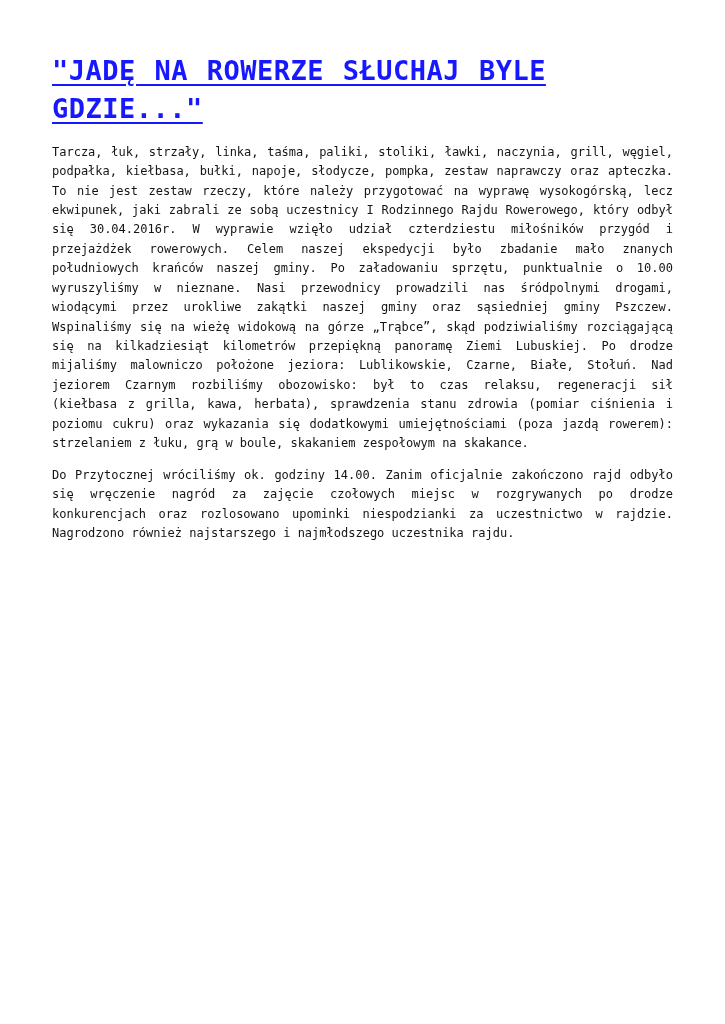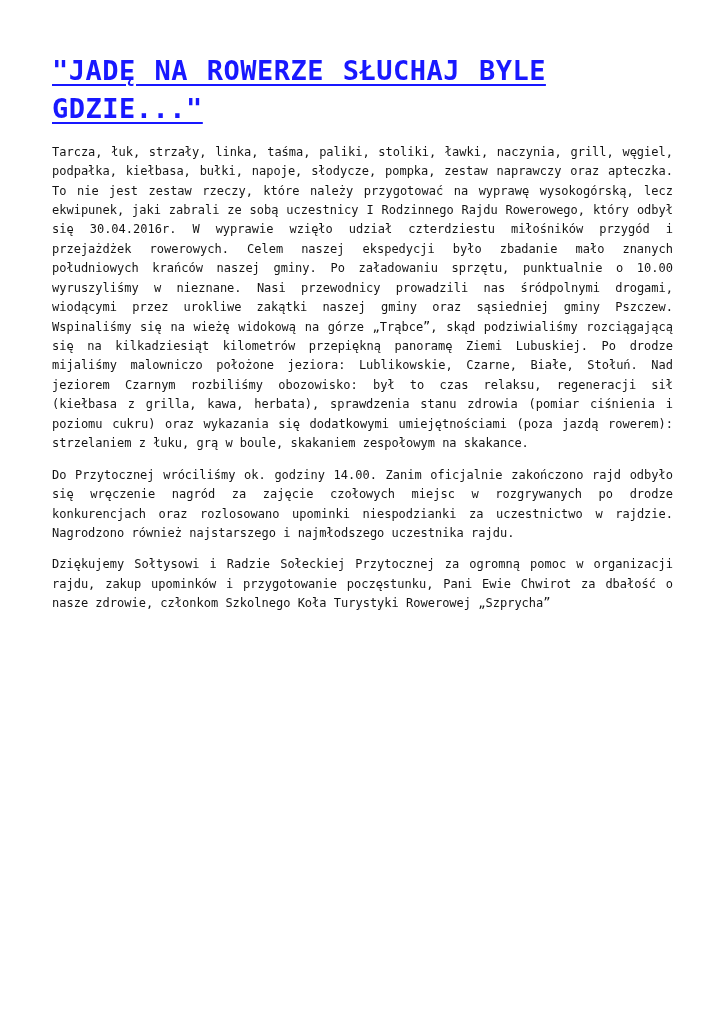--- a/index.html
+++ b/index.html
@@ -49,15 +49,14 @@
   }
 </style>
 </head>
 <body>
 
 <div class="page">
   <h1 class="doc-title">"JADĘ NA ROWERZE SŁUCHAJ BYLE GDZIE..."</h1>
   <div class="body-text">
     <p>Tarcza, łuk, strzały, linka, taśma, paliki, stoliki, ławki, naczynia, grill, węgiel, podpałka, kiełbasa, bułki, napoje, słodycze, pompka, zestaw naprawczy oraz apteczka. To nie jest zestaw rzeczy, które należy przygotować na  wyprawę wysokogórską, lecz ekwipunek, jaki zabrali ze sobą uczestnicy I Rodzinnego Rajdu Rowerowego, który odbył się 30.04.2016r. W wyprawie wzięło udział czterdziestu miłośników przygód i przejażdżek rowerowych. Celem naszej ekspedycji było zbadanie mało znanych południowych krańców naszej gminy. Po załadowaniu sprzętu, punktualnie o 10.00 wyruszyliśmy w nieznane. Nasi przewodnicy prowadzili nas śródpolnymi drogami, wiodącymi przez  urokliwe zakątki naszej gminy oraz sąsiedniej gminy Pszczew. Wspinaliśmy się na wieżę widokową na górze „Trąbce”, skąd podziwialiśmy rozciągającą się na kilkadziesiąt kilometrów przepiękną panoramę Ziemi Lubuskiej. Po drodze mijaliśmy malowniczo położone jeziora: Lublikowskie, Czarne, Białe, Stołuń. Nad jeziorem Czarnym rozbiliśmy obozowisko: był to czas relaksu, regeneracji sił (kiełbasa z grilla, kawa, herbata), sprawdzenia stanu zdrowia (pomiar ciśnienia i poziomu cukru) oraz  wykazania się dodatkowymi umiejętnościami (poza jazdą rowerem): strzelaniem z łuku, grą w boule, skakaniem zespołowym na skakance.</p>
     <p>Do Przytocznej wróciliśmy ok. godziny 14.00. Zanim oficjalnie zakończono rajd odbyło się wręczenie nagród za zajęcie czołowych miejsc w rozgrywanych po drodze konkurencjach oraz rozlosowano upominki niespodzianki za uczestnictwo w rajdzie. Nagrodzono również najstarszego i najmłodszego uczestnika rajdu.</p>
-    <p>Dziękujemy Sołtysowi i Radzie Sołeckiej Przytocznej za ogromną pomoc w organizacji rajdu, zakup upominków i przygotowanie poczęstunku, Pani Ewie Chwirot za dbałość o nasze zdrowie, członkom Szkolnego Koła Turystyki Rowerowej „Szprycha”</p>
   </div>
 </div>
 
 </body></html>

